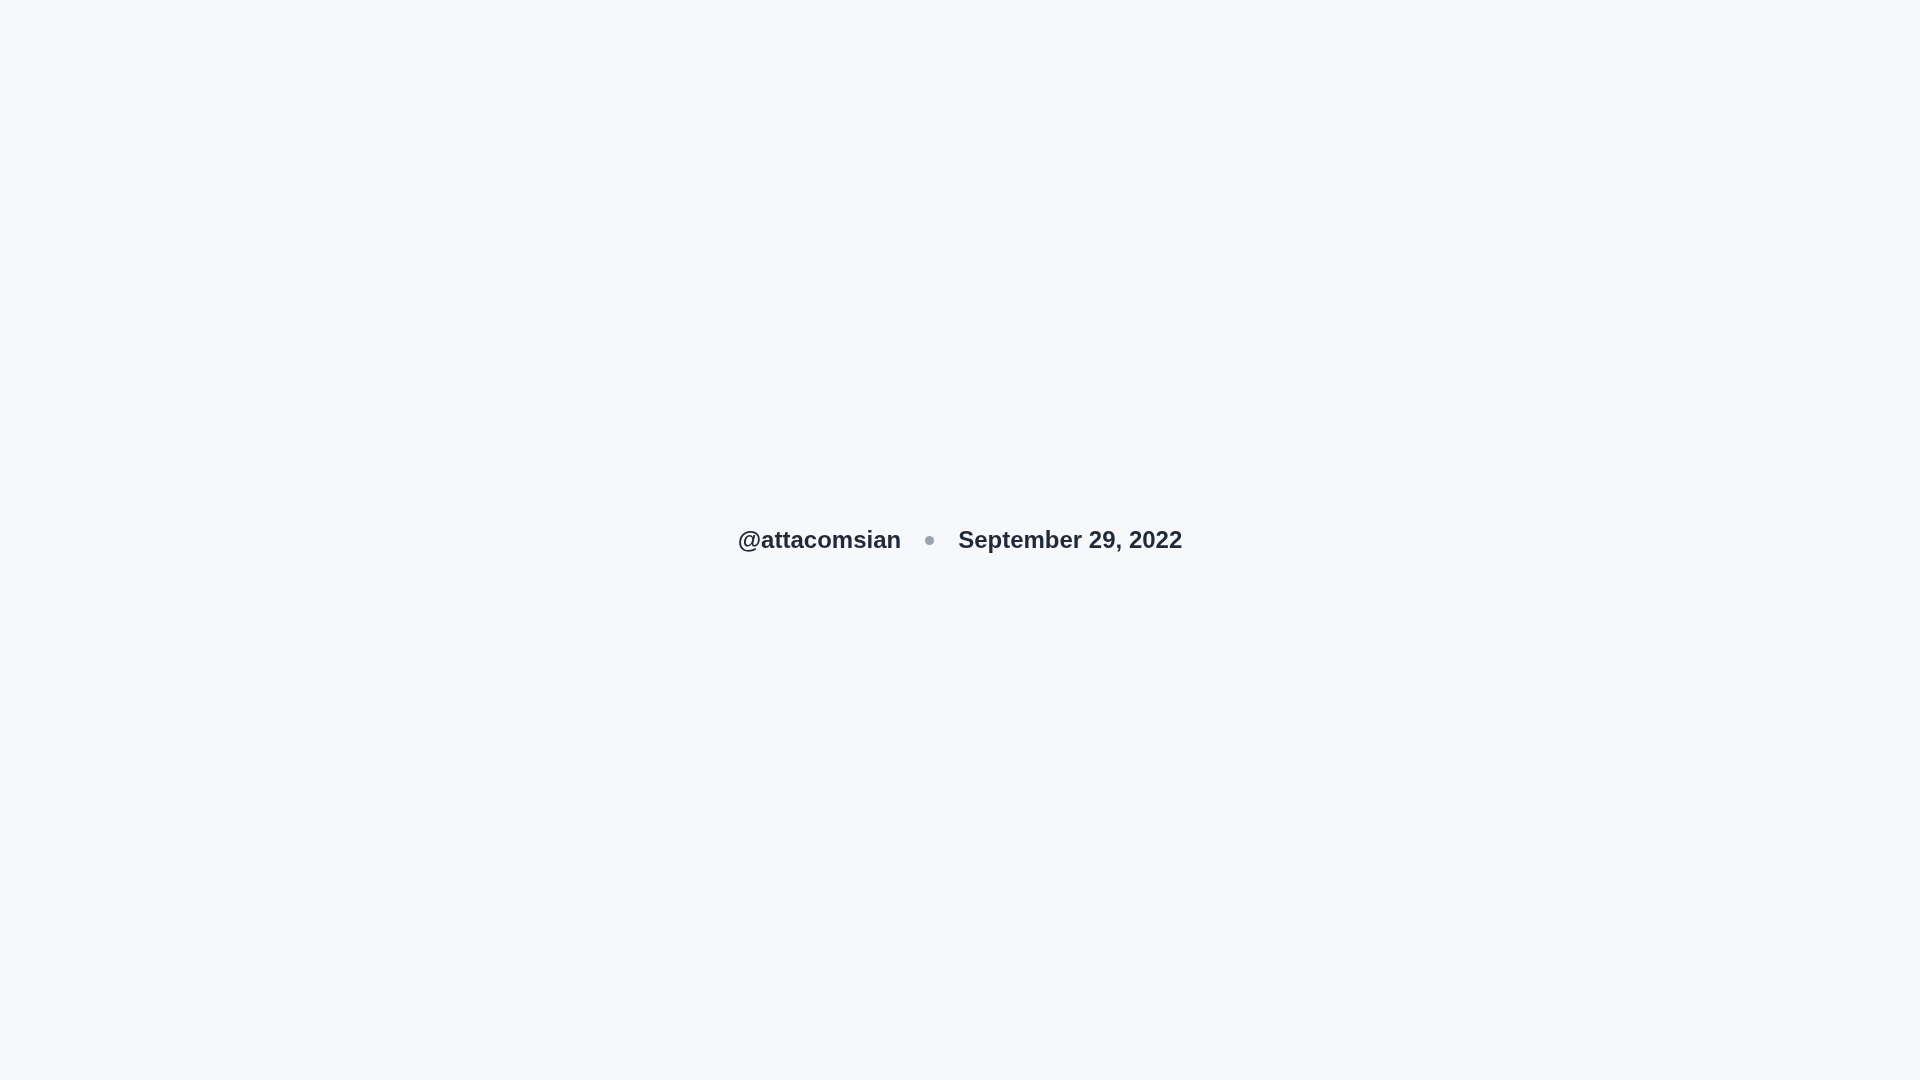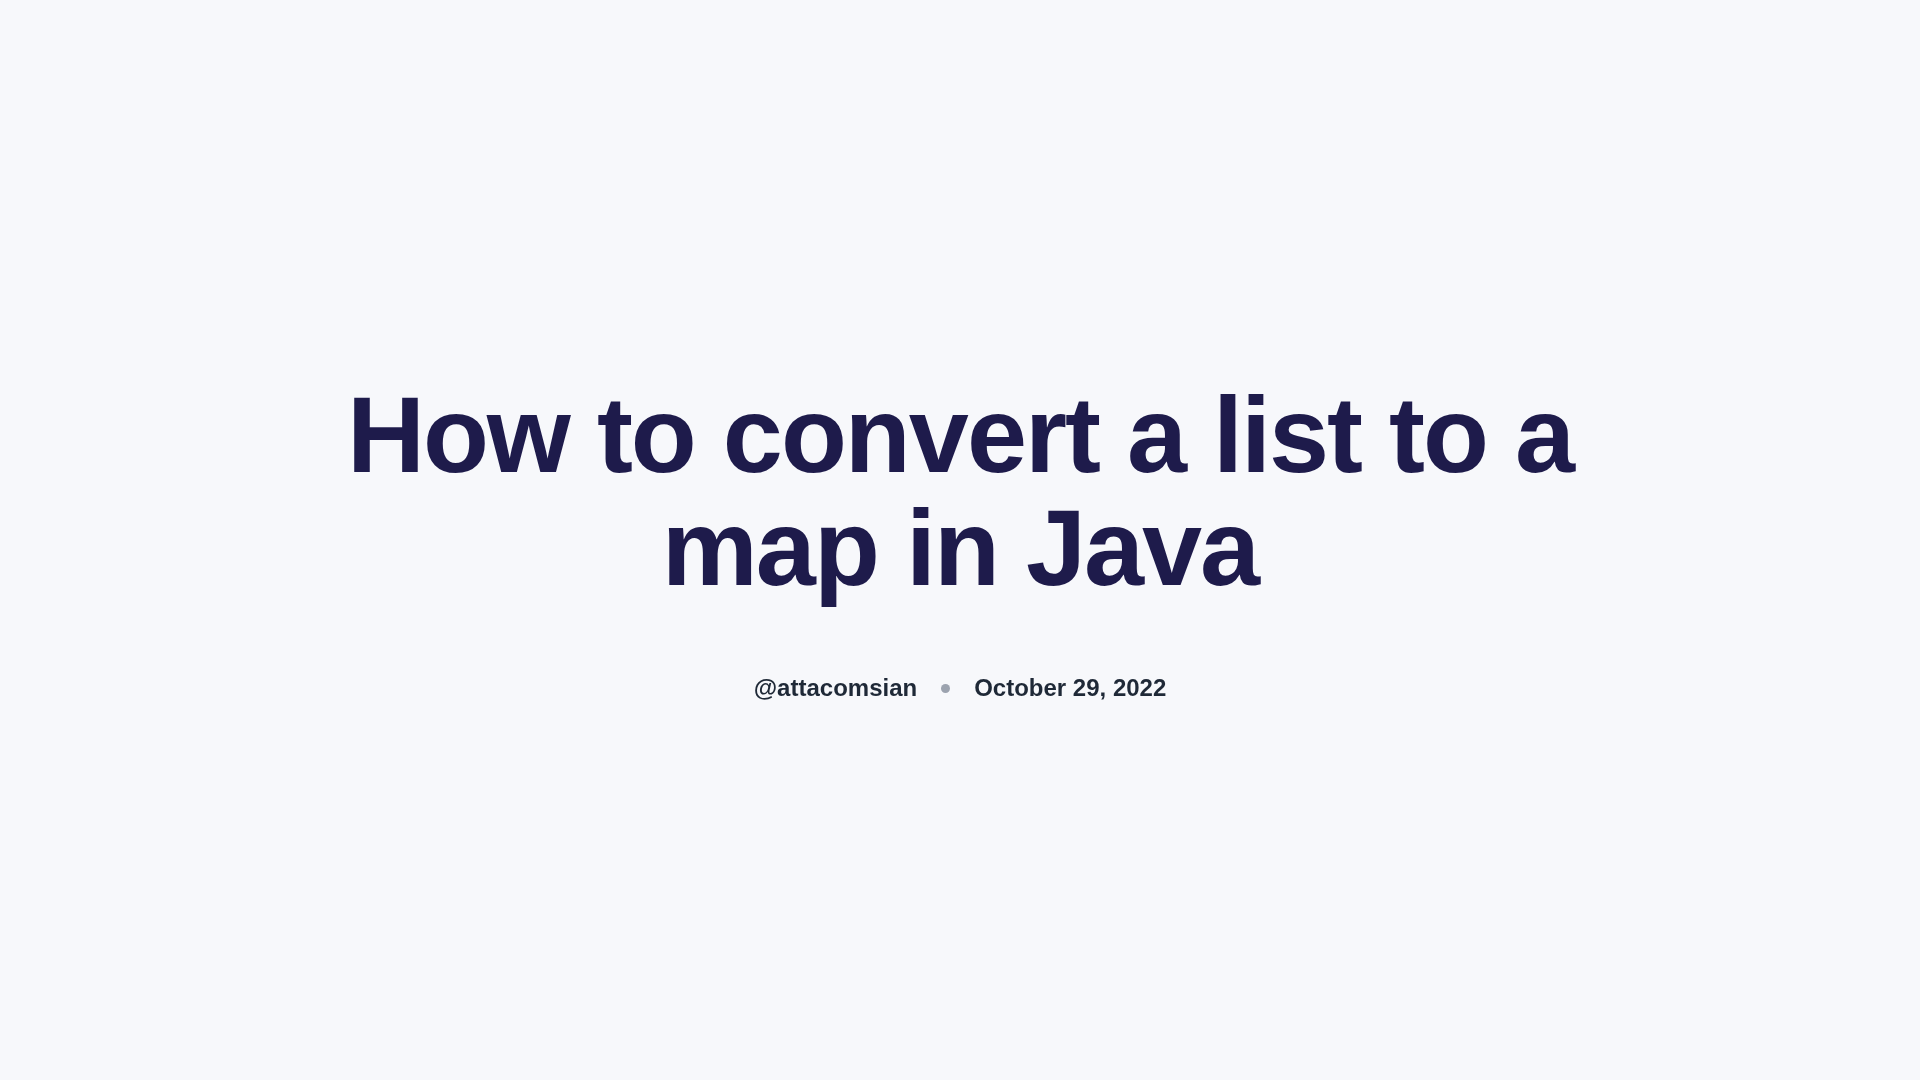--- a/index.html
+++ b/index.html
@@ -45,19 +45,18 @@
       width: 9px;
       height: 9px;
       background-color: #9ca3af;
       border-radius: 50%;
     }
   </style>
 </head>
 <body>
 
 <div class="container">
-  <h1 class="title">How to convert a list to a map in Java</h1>
   <div class="meta">
     <span>@attacomsian</span>
     <span class="separator"></span>
-    <span>October 29, 2022</span>
+    <span>September 29, 2022</span>
   </div>
 </div>
 
 </body></html>

